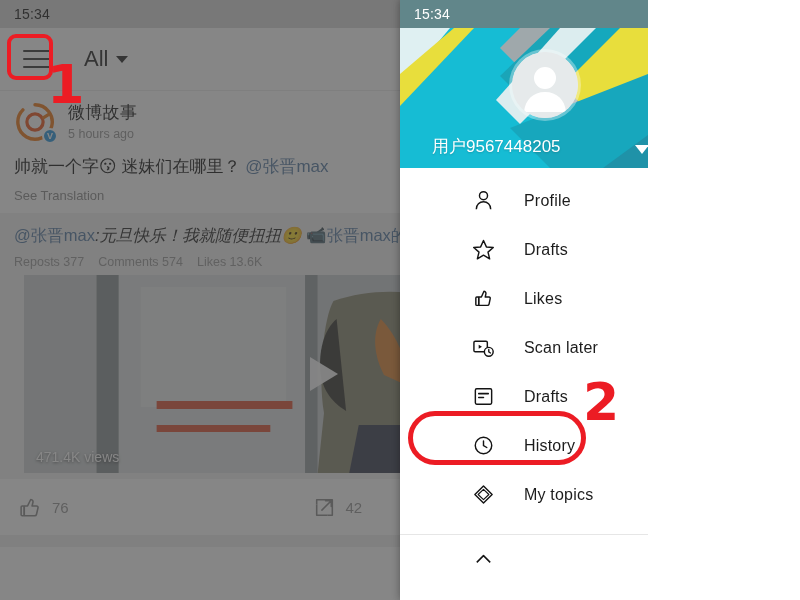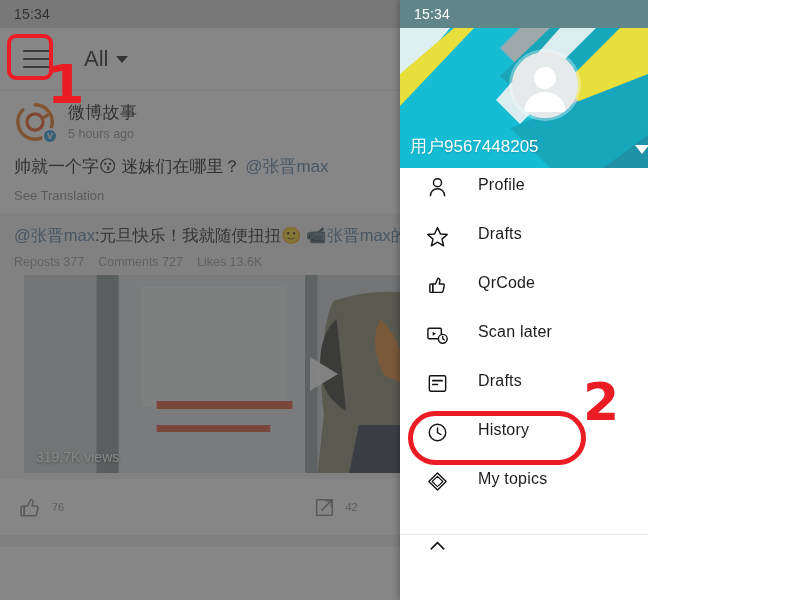--- a/index.html
+++ b/index.html
@@ -53,37 +53,37 @@
   .post-author { font-size: 17px; color: #222; font-weight: 500; letter-spacing: .3px; }
   .post-time { font-size: 12.5px; color: #9a9a9a; margin-top: 3px; }
   .chev-down { width: 22px; height: 22px; margin-top: 8px; opacity: .45; }
 
   .post-text { font-size: 17px; color: #1b1b1b; padding: 6px 14px 0 14px; line-height: 1.45; }
   .mention { color: #5b7fa6; }
   .see-trans { font-size: 13px; color: #8e8e8e; padding: 8px 14px 10px 14px; }
 
   .quote-block { background: #f2f2f2; padding: 10px 14px 6px 14px; }
   .quote-text { font-size: 16.5px; color: #5b7fa6; line-height: 1.5; }
-  .quote-text .plain { color: #2b2b2b; }
+  .quote-text .plain { color: #2b2b2b; font-style: italic; }
   .quote-stats { font-size: 12.5px; color: #9d9d9d; margin-top: 8px; display: flex; gap: 14px; }
 
   .video-wrap { position: relative; margin: 6px 10px 0 10px; height: 198px;
     overflow: hidden; background: #9aa0a4; }
   .video-views { position: absolute; left: 12px; bottom: 8px; color: #fff;
     font-size: 14px; text-shadow: 0 1px 3px rgba(0,0,0,.55); }
   .video-dur { position: absolute; right: 12px; bottom: 8px; color: #fff;
     font-size: 11px; text-shadow: 0 1px 3px rgba(0,0,0,.55); }
   .play-btn { position: absolute; left: 50%; top: 50%; transform: translate(-50%,-50%);
     width: 0; height: 0; border-left: 28px solid rgba(255,255,255,.93);
     border-top: 17px solid transparent; border-bottom: 17px solid transparent; }
 
   .actionbar { display: flex; align-items: center; height: 56px; padding: 0 18px; background: #fff; }
   .action { display: flex; align-items: center; gap: 9px; flex: 1; }
   .action.share { flex: none; margin-left: auto; }
-  .action-count { font-size: 11px; color: #9a9a9a; }
+  .action-count { font-size: 15px; color: #9a9a9a; }
   .feed-gap { height: 12px; background: #efefef; }
 
   
   .scrim { position: absolute; inset: 0; background: rgba(60,60,60,.62); }
 
   
   .drawer {
     position: absolute; left: 400px; top: 0; width: 263px; height: 600px;
     background: #fff; overflow: hidden;
     box-shadow: 2px 0 10px rgba(0,0,0,.28), -1px 0 6px rgba(0,0,0,.15);
@@ -94,28 +94,28 @@
   }
   .drawer-statusbar .sb-time { color: #fff; }
   .drawer-header { position: relative; height: 140px; overflow: hidden; background: #16bcd4; }
   .dh-svg { position: absolute; inset: 0; width: 100%; height: 100%; }
   .dh-avatar {
     position: absolute; left: 112px; top: 24px; width: 66px; height: 66px;
     border-radius: 50%; background: #e8ebec;
     display: flex; align-items: flex-end; justify-content: center; overflow: hidden;
     box-shadow: 0 0 0 3px rgba(255,255,255,.35);
   }
-  .dh-name { position: absolute; left: 10px; bottom: 10px; color: #fff;
+  .dh-name { position: absolute; left: 32px; bottom: 10px; color: #fff;
     font-size: 17px; text-shadow: 0 1px 2px rgba(0,0,0,.18); }
   .dh-caret { position: absolute; right: 14px; bottom: 14px; width: 0; height: 0;
     border-left: 7px solid transparent; border-right: 7px solid transparent;
     border-top: 9px solid #fff; }
 
   .menu { padding-top: 8px; }
-  .menu-item { position: relative; display: flex; align-items: flex-start; height: 49px; padding-left: 24px; }
+  .menu-item { position: relative; display: flex; align-items: center; height: 49px; padding-left: 24px; margin-left: 46px; }
   .mi-icon { width: 26px; flex: none; display: flex; align-items: center; justify-content: center; }
   .mi-label { margin-left: 28px; font-size: 16px; color: #1c1c1c; letter-spacing: .2px; }
   .menu-sep { height: 1px; background: #e6e6e6; margin: 6px 0 0 0; }
   .menu-pad { height: 9px; }
 
   
   .anno-box-1 {
     position: absolute; left: 7px; top: 34px; width: 46px; height: 46px;
     border: 4px solid #ec1c24; border-radius: 9px;
   }
@@ -210,21 +210,21 @@
       </div>
       <div class="see-trans">See Translation</div>
 
       <div class="quote-block">
         <div class="quote-text">
           <span>@张晋max</span><span class="plain">:元旦快乐！我就随便扭扭🙂</span>
           <span>📹</span><span>张晋max的微博视频</span>
         </div>
         <div class="quote-stats">
           <span>Reposts 377</span>
-          <span>Comments 727</span>
+          <span>Comments 574</span>
           <span>Likes 13.6K</span>
         </div>
 
         <div class="video-wrap">
           <svg viewBox="0 0 380 198" preserveAspectRatio="none" style="position:absolute;inset:0;width:100%;height:100%">
             <rect width="380" height="198" fill="#b9bec1"></rect>
             <rect x="0" y="0" width="46" height="198" fill="#cfd3d5"></rect>
             <rect x="46" y="0" width="14" height="198" fill="#8f9699"></rect>
             <rect x="60" y="0" width="118" height="198" fill="#dfe3e4"></rect>
             <rect x="74" y="12" width="92" height="120" fill="#e9ecec"></rect>
@@ -239,21 +239,21 @@
             <rect x="270" y="0" width="36" height="198" fill="#c9cdd0"></rect>
             <rect x="306" y="8" width="56" height="118" fill="#24282c"></rect>
             <text x="334" y="82" font-size="56" fill="#f3f3f3" text-anchor="middle" font-family="Liberation Sans">3</text>
             <rect x="306" y="126" width="56" height="72" fill="#d9342b"></rect>
             <path d="M310 140c16 10 34 14 50 12l-2 40c-16 2-34-4-48-14z" fill="#f1f1f1" opacity=".55"></path>
             <rect x="362" y="0" width="18" height="198" fill="#b2b7ba"></rect>
             <ellipse cx="290" cy="168" rx="16" ry="10" fill="#5a8a3c"></ellipse>
             <rect x="280" y="176" width="22" height="20" fill="#9a6a42"></rect>
           </svg>
           <div class="play-btn"></div>
-          <div class="video-views">319.7K views</div>
+          <div class="video-views">471.4K views</div>
           <div class="video-dur">00:15</div>
         </div>
       </div>
 
       <div class="actionbar">
         <div class="action">
           <svg width="25" height="25" viewBox="0 0 24 24">
             <path d="M6 10.5h3.2l3-6.2c1.9.2 2.6 1.5 2 3.4l-.7 2.8h4.3c1 0 1.6.8 1.4 1.8l-1.4 6.2c-.2.9-.9 1.5-1.8 1.5H6z" fill="none" stroke="#8c8c8c" stroke-width="1.5" stroke-linejoin="round"></path>
             <rect x="3" y="10.5" width="3" height="9.5" rx="1" fill="none" stroke="#8c8c8c" stroke-width="1.5"></rect>
           </svg>
@@ -333,21 +333,21 @@
         <span class="mi-label">Drafts</span>
       </div>
 
       <div class="menu-item">
         <span class="mi-icon">
           <svg width="23" height="23" viewBox="0 0 24 24">
             <path d="M7 10.5h2.8l2.7-6c1.8.2 2.4 1.4 1.9 3.2l-.6 2.8h4c.9 0 1.4.7 1.2 1.6l-1.2 5.7c-.2.9-.8 1.4-1.7 1.4H7z" fill="none" stroke="#141414" stroke-width="1.5" stroke-linejoin="round"></path>
             <rect x="4" y="10.5" width="3" height="8.7" rx="1" fill="none" stroke="#141414" stroke-width="1.5"></rect>
           </svg>
         </span>
-        <span class="mi-label">QrCode</span>
+        <span class="mi-label">Likes</span>
       </div>
 
       <div class="menu-item">
         <span class="mi-icon">
           <svg width="23" height="23" viewBox="0 0 24 24">
             <rect x="2" y="5.5" width="14" height="11" rx="1.4" fill="none" stroke="#141414" stroke-width="1.5"></rect>
             <path d="M7 9.2v4l3.4-2z" fill="#141414"></path>
             <circle cx="17.5" cy="16.5" r="4.6" fill="#fff" stroke="#141414" stroke-width="1.5"></circle>
             <path d="M17.5 14v2.6l1.8 1.1" fill="none" stroke="#141414" stroke-width="1.4" stroke-linecap="round"></path>
           </svg>

